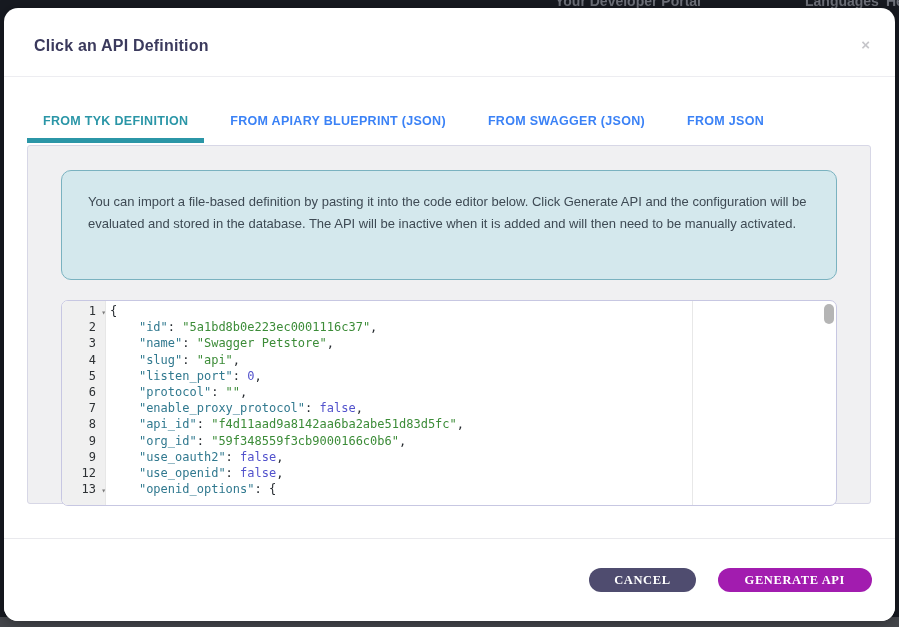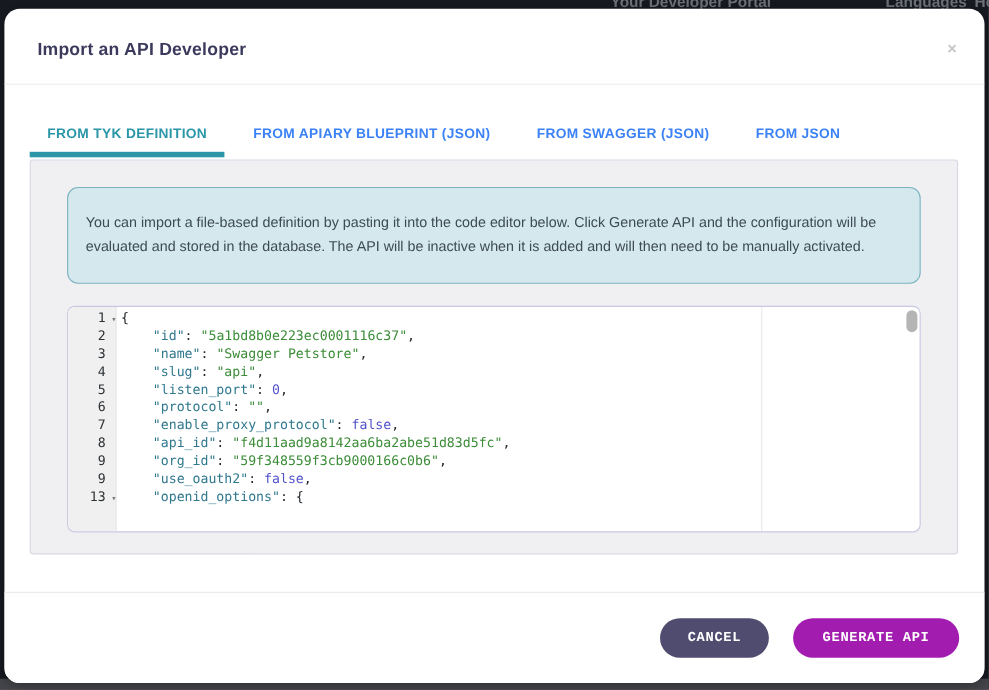--- a/index.html
+++ b/index.html
@@ -34,22 +34,22 @@
     white-space: nowrap; cursor: pointer;
   }
   .tab.active { color: #2b96a7; border-bottom-color: #2b96a7; }
 
   .panel {
     margin: 2px 24px 0 23px; height: 359px;
     background: #f0f0f2; border: 1px solid #d7d7e6; border-radius: 3px;
     padding: 24px 33px 21px;
   }
   .infobox {
-    height: 88px; background: #d4e8ed; border: 1px solid #7ab2c0; border-radius: 10px;
-    padding: 20px 16px; color: #3e4a54; font-size: 13px; line-height: 22px;
+    height: 110px; background: #d4e8ed; border: 1px solid #7ab2c0; border-radius: 10px;
+    padding: 20px 26px; color: #3e4a54; font-size: 13px; line-height: 22px;
     margin-bottom: 20px;
   }
   .editor {
     position: relative; height: 206px;
     background: #ffffff; border: 1px solid #c7c7e2; border-radius: 7px;
     overflow: hidden;
     font-family: "DejaVu Sans Mono", monospace; font-size: 12px; line-height: 16.2px;
   }
   .gutter { position: absolute; left: 0; top: 0; bottom: 0; width: 44px; background: #f0f0f0; border-right: 1px solid #e7e7e7; }
   .print-margin { position: absolute; left: 630px; top: 0; bottom: 0; width: 1px; background: #e8e8e8; }
@@ -66,41 +66,41 @@
   .tk-num, .tk-bool { color: #5252cc; }
   .tk-punc, .tk-txt { color: #24292e; }
   .vscroll { position: absolute; right: 2px; top: 3px; width: 10px; height: 20px; background: #b5b5b5; border-radius: 6px; }
 
   .footer {
     position: absolute; left: 0; right: 0; bottom: 0; height: 83px;
     border-top: 1px solid #e9e9ed; background: #fff;
     display: flex; align-items: center; justify-content: flex-end; padding-right: 23px;
   }
   .btn {
-    border: none; height: 36px; border-radius: 18px; color: #ffffff;
-    font-family: Liberation Mono, monospace; font-size: 12.5px; font-weight: 700;
+    border: none; height: 24px; border-radius: 18px; color: #ffffff;
+    font-family: Liberation Serif, serif; font-size: 12.5px; font-weight: 700;
     letter-spacing: .6px; cursor: pointer;
   }
   .btn-cancel { background: #4f4c6f; padding: 0 25px; margin-right: 22px; }
   .btn-generate { background: #a21caf; padding: 0 27px; }
 </style>
 </head>
 <body>
 
 <div class="topbar">
   <span class="tb1">Your Developer Portal</span>
   <span class="tb2">Languages</span>
   <span class="tb3">Help</span>
 </div>
 <div class="bottom-strip"></div>
 
 <div class="modal">
 
   <div class="modal-header">
-    <div class="modal-title">Import an API Developer</div>
+    <div class="modal-title">Click an API Definition</div>
     <span class="close">×</span>
   </div>
 
   <div class="tabs">
     <div class="tab active">FROM TYK DEFINITION</div>
     <div class="tab">FROM APIARY BLUEPRINT (JSON)</div>
     <div class="tab">FROM SWAGGER (JSON)</div>
     <div class="tab">FROM JSON</div>
   </div>
 
@@ -114,20 +114,21 @@
           <div class="ed-line"><span class="num">1<span class="fold">▾</span></span><span class="code"><span class="tk-punc">{</span></span></div>
           <div class="ed-line"><span class="num">2</span><span class="code"><span class="tk-txt">    </span><span class="tk-key">"id"</span><span class="tk-punc">: </span><span class="tk-str">"5a1bd8b0e223ec0001116c37"</span><span class="tk-punc">,</span></span></div>
           <div class="ed-line"><span class="num">3</span><span class="code"><span class="tk-txt">    </span><span class="tk-key">"name"</span><span class="tk-punc">: </span><span class="tk-str">"Swagger Petstore"</span><span class="tk-punc">,</span></span></div>
           <div class="ed-line"><span class="num">4</span><span class="code"><span class="tk-txt">    </span><span class="tk-key">"slug"</span><span class="tk-punc">: </span><span class="tk-str">"api"</span><span class="tk-punc">,</span></span></div>
           <div class="ed-line"><span class="num">5</span><span class="code"><span class="tk-txt">    </span><span class="tk-key">"listen_port"</span><span class="tk-punc">: </span><span class="tk-num">0</span><span class="tk-punc">,</span></span></div>
           <div class="ed-line"><span class="num">6</span><span class="code"><span class="tk-txt">    </span><span class="tk-key">"protocol"</span><span class="tk-punc">: </span><span class="tk-str">""</span><span class="tk-punc">,</span></span></div>
           <div class="ed-line"><span class="num">7</span><span class="code"><span class="tk-txt">    </span><span class="tk-key">"enable_proxy_protocol"</span><span class="tk-punc">: </span><span class="tk-bool">false</span><span class="tk-punc">,</span></span></div>
           <div class="ed-line"><span class="num">8</span><span class="code"><span class="tk-txt">    </span><span class="tk-key">"api_id"</span><span class="tk-punc">: </span><span class="tk-str">"f4d11aad9a8142aa6ba2abe51d83d5fc"</span><span class="tk-punc">,</span></span></div>
           <div class="ed-line"><span class="num">9</span><span class="code"><span class="tk-txt">    </span><span class="tk-key">"org_id"</span><span class="tk-punc">: </span><span class="tk-str">"59f348559f3cb9000166c0b6"</span><span class="tk-punc">,</span></span></div>
           <div class="ed-line"><span class="num">9</span><span class="code"><span class="tk-txt">    </span><span class="tk-key">"use_oauth2"</span><span class="tk-punc">: </span><span class="tk-bool">false</span><span class="tk-punc">,</span></span></div>
+          <div class="ed-line"><span class="num">12</span><span class="code"><span class="tk-txt">    </span><span class="tk-key">"use_openid"</span><span class="tk-punc">: </span><span class="tk-bool">false</span><span class="tk-punc">,</span></span></div>
           <div class="ed-line"><span class="num">13<span class="fold">▾</span></span><span class="code"><span class="tk-txt">    </span><span class="tk-key">"openid_options"</span><span class="tk-punc">: </span><span class="tk-punc">{</span></span></div>
         </div>
       <div class="vscroll"></div>
     </div>
   </div>
 
   <div class="footer">
     <button class="btn btn-cancel">CANCEL</button>
     <button class="btn btn-generate">GENERATE API</button>
   </div>

